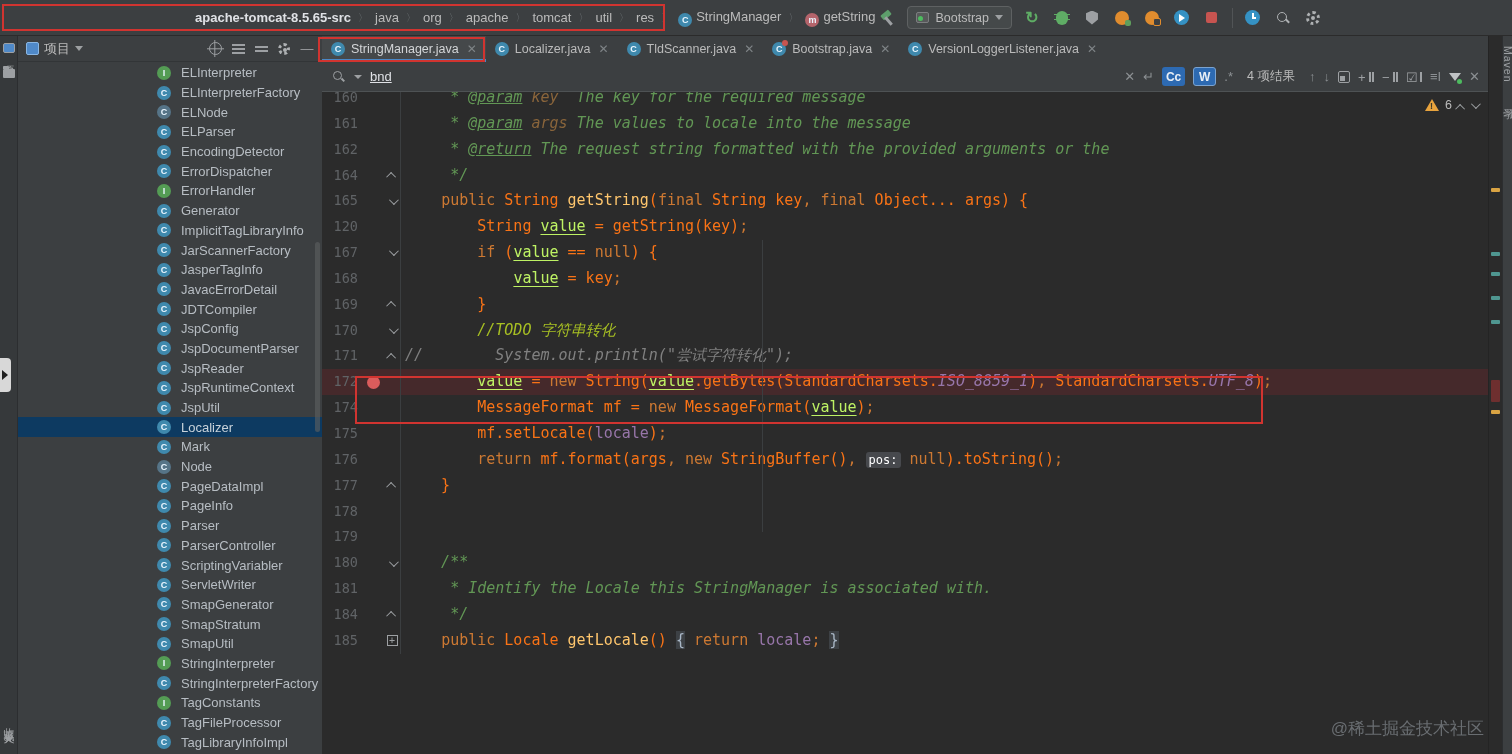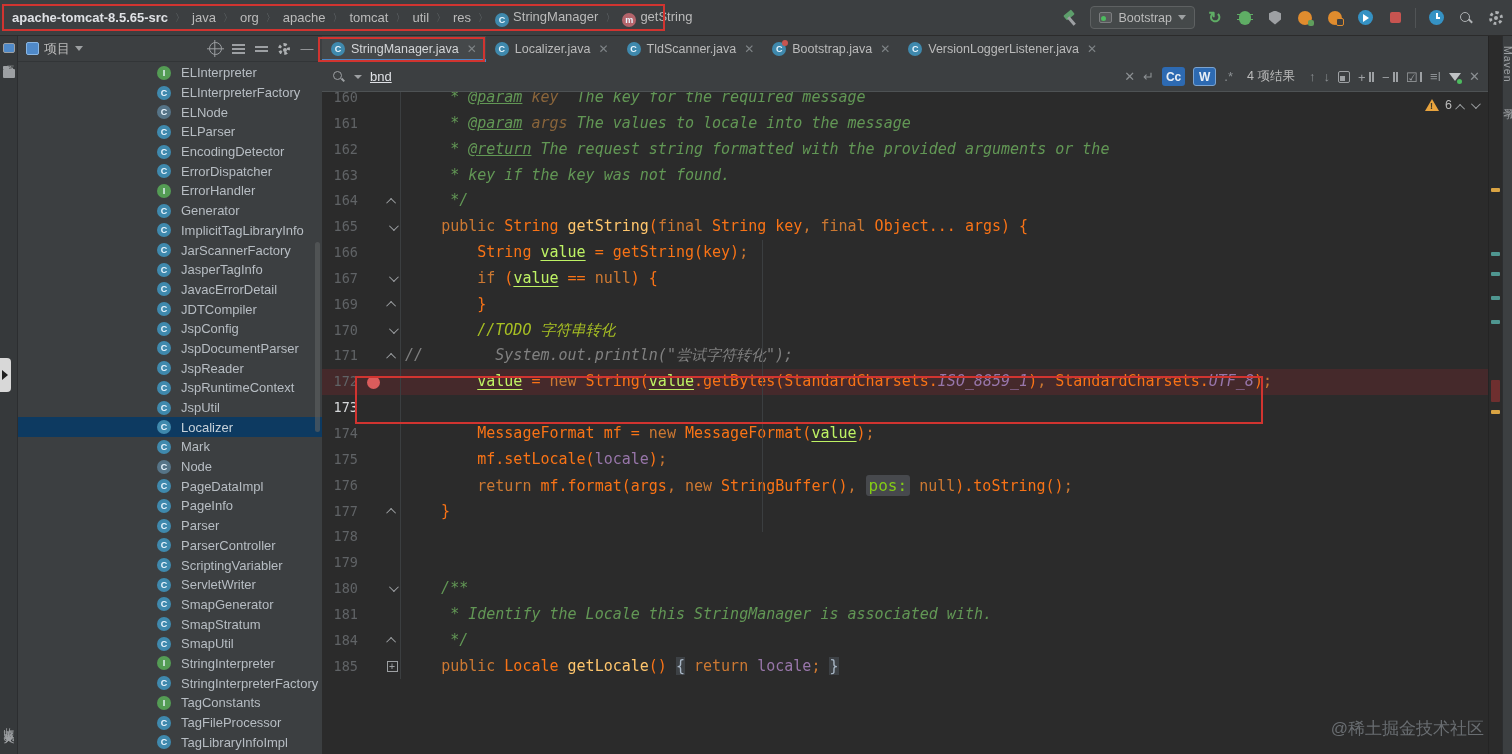--- a/index.html
+++ b/index.html
@@ -2,21 +2,21 @@
 <html><head>
 <meta charset="utf-8">
 <style>
   * { margin:0; padding:0; box-sizing:border-box; }
   html,body { width:1512px; height:754px; overflow:hidden; background:#2b2b2b;
               font-family:"Liberation Sans", sans-serif; }
   .app { position:relative; width:1512px; height:754px; background:#2b2b2b; }
 
   
   .topbar { height:36px; background:#3c3f41; display:flex; align-items:center;
-            justify-content:space-between; border-bottom:1px solid #2b2b2b; padding:0 6px 0 10px; }
+            justify-content:center; border-bottom:1px solid #2b2b2b; padding:0 6px 0 10px; }
   .crumbs { display:flex; align-items:center; gap:4px; font-size:13px; color:#bbbbbb; white-space:nowrap; }
   .crumb { padding:1px 2px; }
   .crumb.bold { font-weight:bold; color:#dfe1e5; }
   .crumb-sep { color:#6e7476; font-size:10px; padding:0 1px; }
   .mini-ico { display:inline-block; width:14px; height:14px; border-radius:50%;
               font:700 9px/14px "Liberation Sans",sans-serif; text-align:center; color:#eaf6ff;
               vertical-align:-2px; margin-right:4px; }
   .ico-class { background:#3f89ad; }
   .ico-class-abstract { background:#567487; }
   .ico-iface { background:#549c54; }
@@ -147,21 +147,21 @@
   .ctext { border-left:1px solid #3b3e40; padding-left:4px; flex:1; min-width:0; }
   .s-txt { color:#f97316; } .s-kw { color:#cc7832; } .s-mth { color:#ffc66d; }
   .s-cm  { color:#629755; font-style:italic; }
   .s-tag { color:#629755; font-style:italic; text-decoration:underline; }
   .s-par { color:#8a653b; font-style:italic; }
   .s-und { color:#bef264; text-decoration:underline; text-underline-offset:3px; }
   .s-fld { color:#9876aa; } .s-cfld { color:#9876aa; font-style:italic; }
   .s-gray{ color:#808080; font-style:italic; }
   .s-todo{ color:#a8c023; font-style:italic; }
   .s-pun { color:#cc7832; }
-  .s-hint{ background:#47494d; color:#84cc16; border-radius:3px; font-size:16px; font-style:normal; padding:1px 3px; }
+  .s-hint{ background:#47494d; color:#ffffff; border-radius:3px; font-size:12px; font-style:normal; padding:1px 3px; }
   .s-chip{ background:#3d4145; color:#a9b7c6; }
   .indent-guide { position:absolute; width:1px; background:#3b3e40; left:440px; }
   .inspect { position:absolute; top:6px; right:10px; display:flex; align-items:center; gap:6px;
              color:#bbbbbb; font-size:12.5px; z-index:5; }
   .warn-tri { width:0; height:0; border-left:7px solid transparent; border-right:7px solid transparent;
               border-bottom:12px solid #e8a33d; position:relative; }
   .warn-tri::after { content:"!"; position:absolute; left:-2px; top:1px; color:#3c3b2c; font:700 9px/12px "Liberation Sans",sans-serif; }
   .inspect .chev { border-color:#9da0a3; }
 
   
@@ -479,30 +479,29 @@
         <span class="sctl">≡I</span>
         <span class="funnel"></span>
         <span class="sctl" style="margin-left:auto">✕</span>
       </div>
 
       <div class="codearea">
         <div class="coderows" id="coderows">
             <div class="crow"><span class="lnum">160</span><span class="bp-slot"></span><span class="fold-slot"></span><span class="ctext"><span class="s-cm">     * </span><span class="s-tag">@param</span><span class="s-cm"> </span><span class="s-par">key</span><span class="s-cm">  The key for the required message</span></span></div>
             <div class="crow"><span class="lnum">161</span><span class="bp-slot"></span><span class="fold-slot"></span><span class="ctext"><span class="s-cm">     * </span><span class="s-tag">@param</span><span class="s-cm"> </span><span class="s-par">args</span><span class="s-cm"> The values to locale into the message</span></span></div>
             <div class="crow"><span class="lnum">162</span><span class="bp-slot"></span><span class="fold-slot"></span><span class="ctext"><span class="s-cm">     * </span><span class="s-tag">@return</span><span class="s-cm"> The request string formatted with the provided arguments or the</span></span></div>
-            <div class="crow"><span class="lnum">163</span><span class="bp-slot"></span><span class="fold-slot"></span><span class="ctext"><span class="s-cm">     * key if the key was not found.</span></span></div>
             <div class="crow"><span class="lnum">164</span><span class="bp-slot"></span><span class="fold-slot"><span class="chev up"></span></span><span class="ctext"><span class="s-cm">     */</span></span></div>
             <div class="crow"><span class="lnum">165</span><span class="bp-slot"></span><span class="fold-slot"><span class="chev down"></span></span><span class="ctext"><span class="s-txt">    </span><span class="s-kw">public</span><span class="s-txt"> String </span><span class="s-mth">getString</span><span class="s-txt">(</span><span class="s-kw">final</span><span class="s-txt"> String key</span><span class="s-pun">,</span><span class="s-txt"> </span><span class="s-kw">final</span><span class="s-txt"> Object... args</span><span class="s-txt">) {</span></span></div>
-            <div class="crow"><span class="lnum">166</span><span class="bp-slot"></span><span class="fold-slot"></span><span class="ctext"><span class="s-txt">        String </span><span class="s-und">value</span><span class="s-txt"> = getString(key)</span><span class="s-pun">;</span></span></div>
+            <div class="crow"><span class="lnum">120</span><span class="bp-slot"></span><span class="fold-slot"></span><span class="ctext"><span class="s-txt">        String </span><span class="s-und">value</span><span class="s-txt"> = getString(key)</span><span class="s-pun">;</span></span></div>
             <div class="crow"><span class="lnum">167</span><span class="bp-slot"></span><span class="fold-slot"><span class="chev down"></span></span><span class="ctext"><span class="s-txt">        </span><span class="s-kw">if</span><span class="s-txt"> (</span><span class="s-und">value</span><span class="s-txt"> == </span><span class="s-kw">null</span><span class="s-txt">) {</span></span></div>
+            <div class="crow"><span class="lnum">168</span><span class="bp-slot"></span><span class="fold-slot"></span><span class="ctext"><span class="s-txt">            </span><span class="s-und">value</span><span class="s-txt"> = key</span><span class="s-pun">;</span></span></div>
             <div class="crow"><span class="lnum">169</span><span class="bp-slot"></span><span class="fold-slot"><span class="chev up"></span></span><span class="ctext"><span class="s-txt">        }</span></span></div>
             <div class="crow"><span class="lnum">170</span><span class="bp-slot"></span><span class="fold-slot"><span class="chev down"></span></span><span class="ctext"><span class="s-txt">        </span><span class="s-todo">//TODO 字符串转化</span></span></div>
             <div class="crow"><span class="lnum">171</span><span class="bp-slot"></span><span class="fold-slot"><span class="chev up"></span></span><span class="ctext"><span class="s-gray">//        System.out.println("尝试字符转化");</span></span></div>
             <div class="crow bp"><span class="lnum">172</span><span class="bp-slot"><span class="bp-dot"></span></span><span class="fold-slot"></span><span class="ctext"><span class="s-txt">        </span><span class="s-und">value</span><span class="s-txt"> = </span><span class="s-kw">new</span><span class="s-txt"> String(</span><span class="s-und">value</span><span class="s-txt">.getBytes(StandardCharsets.</span><span class="s-cfld">ISO_8859_1</span><span class="s-txt">)</span><span class="s-pun">,</span><span class="s-txt"> StandardCharsets.</span><span class="s-cfld">UTF_8</span><span class="s-txt">)</span><span class="s-pun">;</span></span></div>
-            <div class="crow caret"><span class="lnum">173</span><span class="bp-slot"></span><span class="fold-slot"></span><span class="ctext"></span></div>
             <div class="crow"><span class="lnum">174</span><span class="bp-slot"></span><span class="fold-slot"></span><span class="ctext"><span class="s-txt">        MessageFormat mf = </span><span class="s-kw">new</span><span class="s-txt"> MessageFormat(</span><span class="s-und">value</span><span class="s-txt">)</span><span class="s-pun">;</span></span></div>
             <div class="crow"><span class="lnum">175</span><span class="bp-slot"></span><span class="fold-slot"></span><span class="ctext"><span class="s-txt">        mf.setLocale(</span><span class="s-fld">locale</span><span class="s-txt">)</span><span class="s-pun">;</span></span></div>
             <div class="crow"><span class="lnum">176</span><span class="bp-slot"></span><span class="fold-slot"></span><span class="ctext"><span class="s-txt">        </span><span class="s-kw">return</span><span class="s-txt"> mf.format(args</span><span class="s-pun">,</span><span class="s-txt"> </span><span class="s-kw">new</span><span class="s-txt"> StringBuffer()</span><span class="s-pun">,</span><span class="s-txt"> </span><span class="s-hint">pos:</span><span class="s-txt"> </span><span class="s-kw">null</span><span class="s-txt">).toString()</span><span class="s-pun">;</span></span></div>
             <div class="crow"><span class="lnum">177</span><span class="bp-slot"></span><span class="fold-slot"><span class="chev up"></span></span><span class="ctext"><span class="s-txt">    }</span></span></div>
             <div class="crow"><span class="lnum">178</span><span class="bp-slot"></span><span class="fold-slot"></span><span class="ctext"></span></div>
             <div class="crow"><span class="lnum">179</span><span class="bp-slot"></span><span class="fold-slot"></span><span class="ctext"></span></div>
             <div class="crow"><span class="lnum">180</span><span class="bp-slot"></span><span class="fold-slot"><span class="chev down"></span></span><span class="ctext"><span class="s-cm">    /**</span></span></div>
             <div class="crow"><span class="lnum">181</span><span class="bp-slot"></span><span class="fold-slot"></span><span class="ctext"><span class="s-cm">     * Identify the Locale this StringManager is associated with.</span></span></div>
             <div class="crow"><span class="lnum">184</span><span class="bp-slot"></span><span class="fold-slot"><span class="chev up"></span></span><span class="ctext"><span class="s-cm">     */</span></span></div>
             <div class="crow"><span class="lnum">185</span><span class="bp-slot"></span><span class="fold-slot"><span class="plusbox">+</span></span><span class="ctext"><span class="s-txt">    </span><span class="s-kw">public</span><span class="s-txt"> Locale </span><span class="s-mth">getLocale</span><span class="s-txt">() </span><span class="s-chip">{</span><span class="s-txt"> </span><span class="s-kw">return</span><span class="s-txt"> </span><span class="s-fld">locale</span><span class="s-pun">;</span><span class="s-txt"> </span><span class="s-chip">}</span></span></div>

